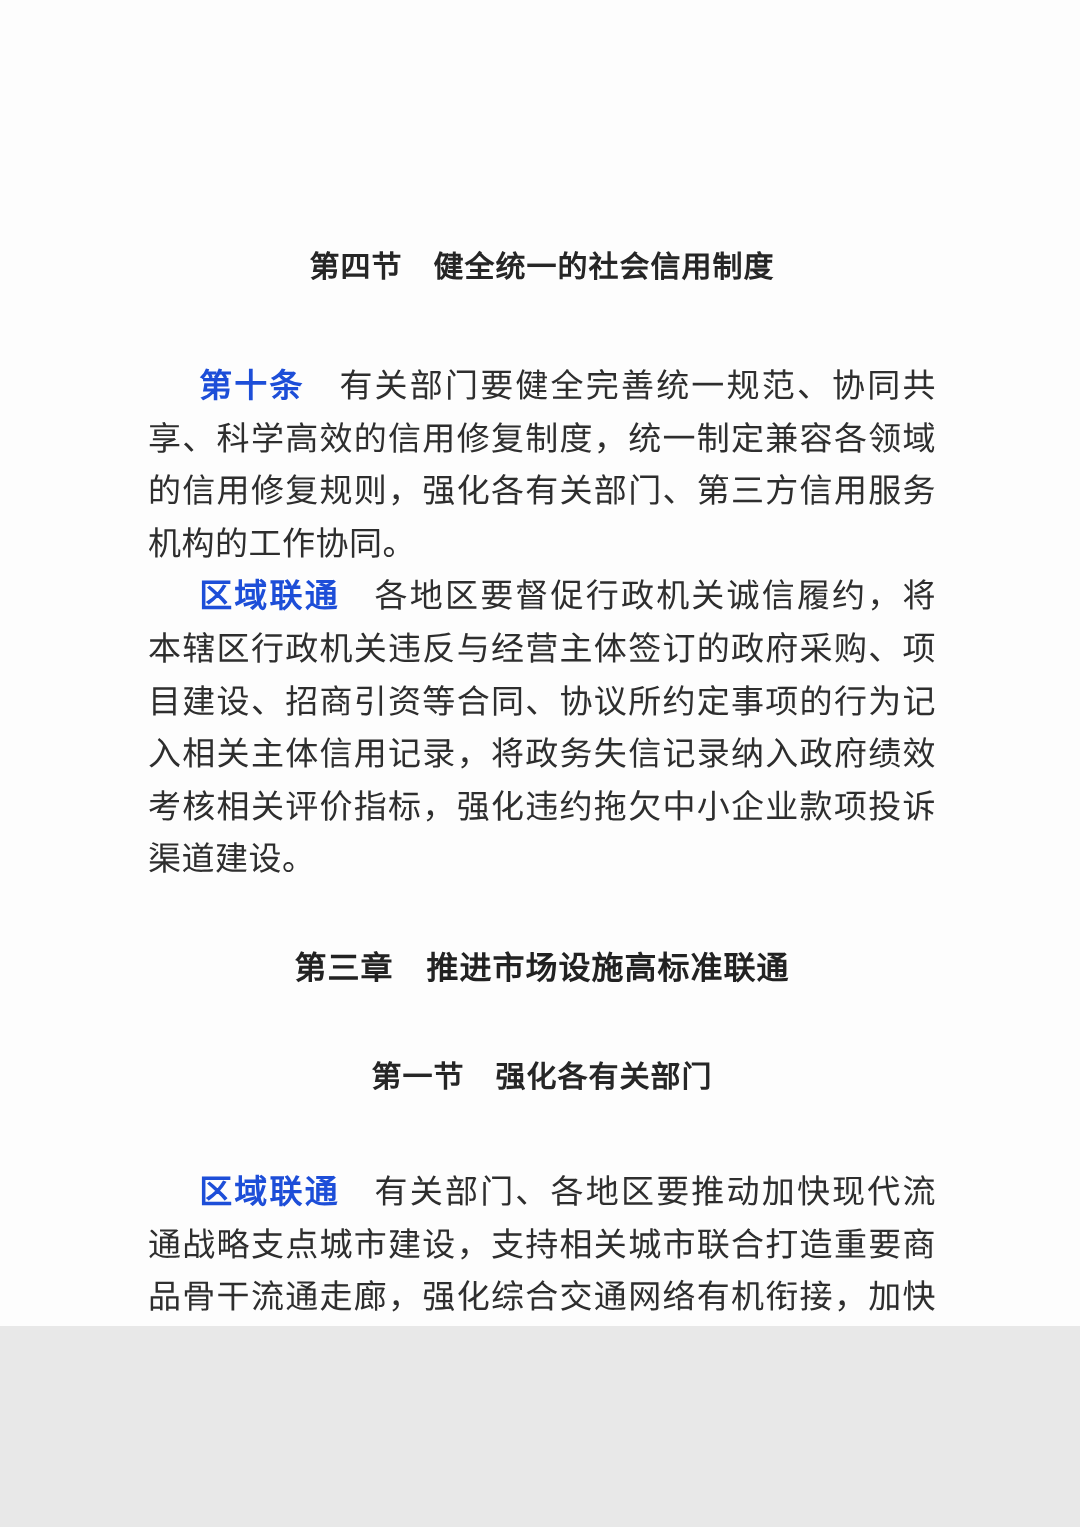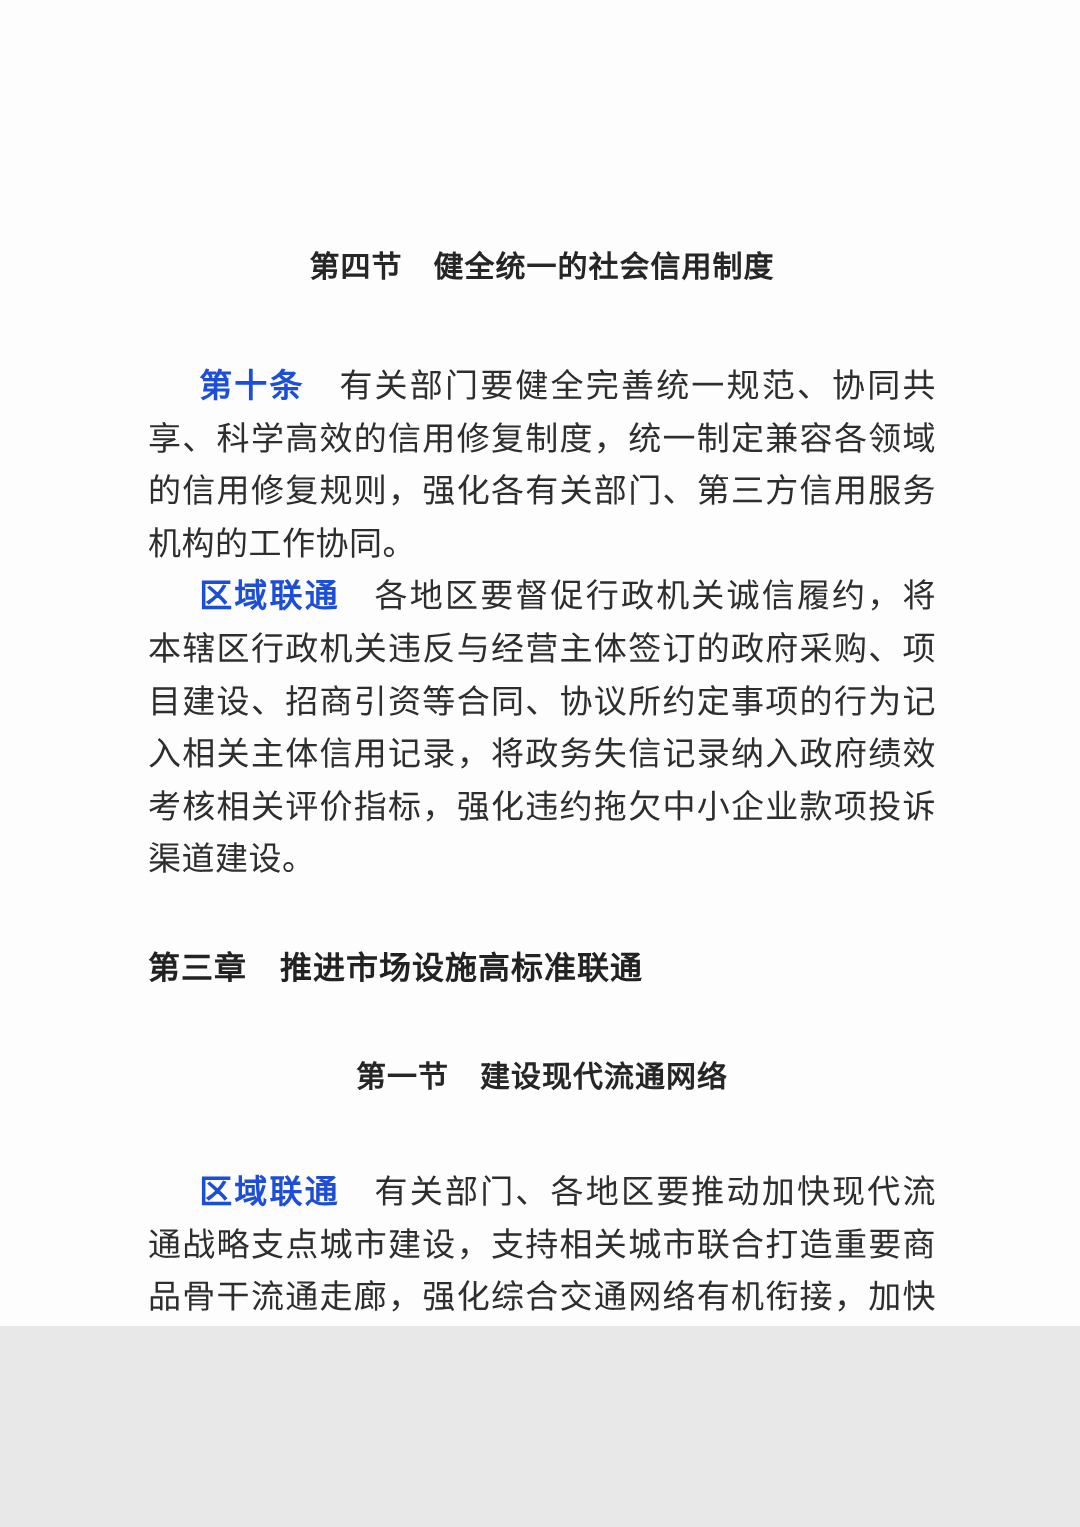--- a/index.html
+++ b/index.html
@@ -31,20 +31,21 @@
   }
   .section-heading.first {
     margin-bottom: 76px;
   }
   
   .chapter-heading {
     font-family: "Liberation Serif", "DejaVu Serif", serif;
     font-weight: 700;
     font-size: 32px;
     line-height: 36px;
+    text-align: center;
     margin: 64px 0 0 0;
     letter-spacing: 1px;
     color: #222222;
   }
   .section-heading.second {
     margin-top: 74px;
   }
   
   .article {
     font-family: "Liberation Serif", "DejaVu Serif", serif;
@@ -81,19 +82,19 @@
   <p class="article first-after-heading">
     <span class="article-label">第十条</span><span>有关部门要健全完善统一规范、协同共享、科学高效的信用修复制度，统一制定兼容各领域的信用修复规则，强化各有关部门、第三方信用服务机构的工作协同。</span>
   </p>
 
   <p class="article">
     <span class="article-label">区域联通</span><span>各地区要督促行政机关诚信履约，将本辖区行政机关违反与经营主体签订的政府采购、项目建设、招商引资等合同、协议所约定事项的行为记入相关主体信用记录，将政务失信记录纳入政府绩效考核相关评价指标，强化违约拖欠中小企业款项投诉渠道建设。</span>
   </p>
 
   <h1 class="chapter-heading">第三章　推进市场设施高标准联通</h1>
 
-  <h2 class="section-heading second">第一节　建设现代流通网络</h2>
+  <h2 class="section-heading second">第一节　强化各有关部门</h2>
 
   <p class="article after-headings">
     <span class="article-label">区域联通</span><span>有关部门、各地区要推动加快现代流通战略支点城市建设，支持相关城市联合打造重要商品骨干流通走廊，强化综合交通网络有机衔接，加快建设国家综合立体交通网主骨架，统筹布局城乡融合、区域联通、安全高效、智慧协同的通信、能源、物流等基础设施，健全一体衔接的流通规则和标准，加快提升多式联运服务水平。</span>
   </p>
 
 </div>
 
 </body></html>

